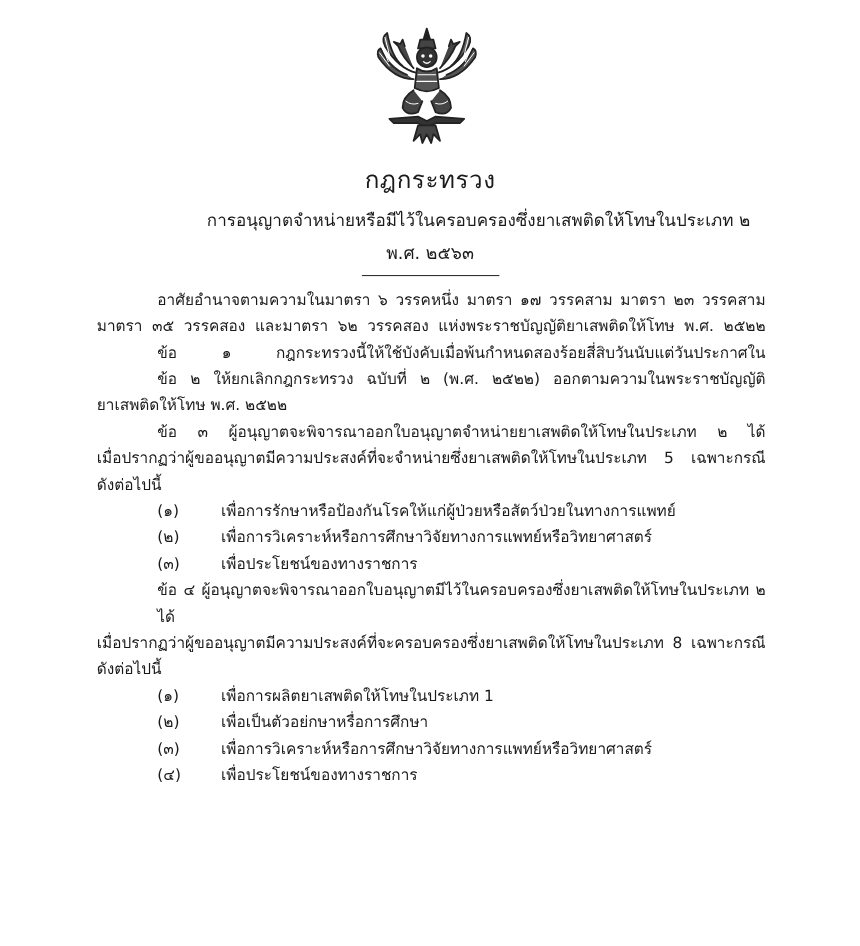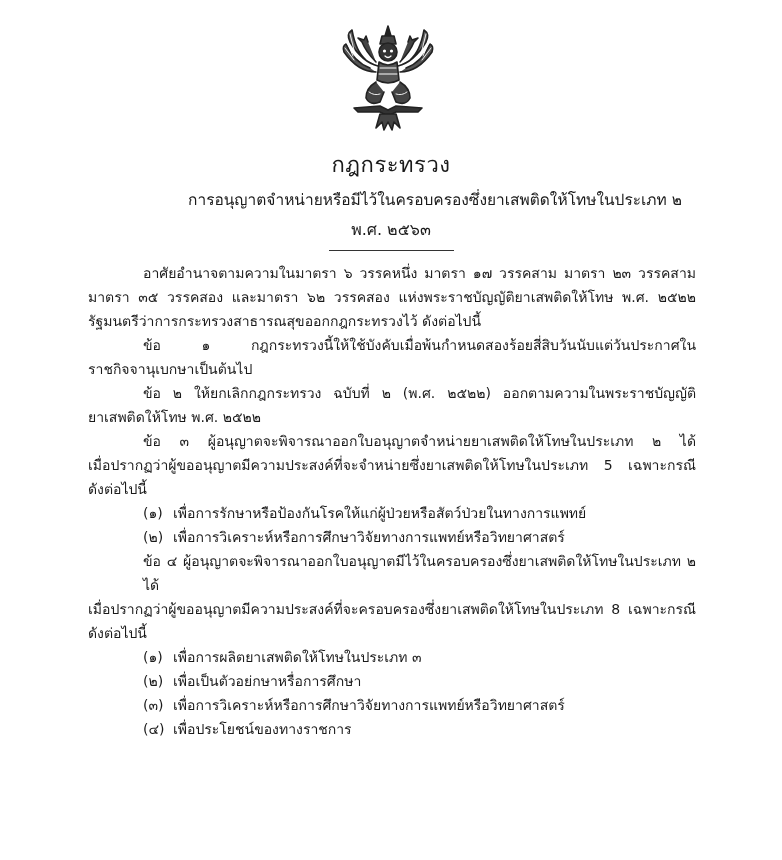--- a/index.html
+++ b/index.html
@@ -95,20 +95,21 @@
     display: block;
     padding-left: 55px;
     white-space: nowrap;
   }
   .item .num {
     display: inline-block;
     width: 30px;
   }
   .item .txt {
     display: inline;
+    margin-left: 28px;
   }
 </style>
 </head>
 <body>
 
 <div class="page">
 
   <svg class="emblem" viewBox="0 0 104 112" xmlns="http://www.w3.org/2000/svg">
     <g fill="none" stroke="#222" stroke-width="1.6" stroke-linejoin="round" stroke-linecap="round">
 
@@ -147,46 +148,45 @@
   <div class="title">กฎกระทรวง</div>
   <div class="subtitle">การอนุญาตจำหน่ายหรือมีไว้ในครอบครองซึ่งยาเสพติดให้โทษในประเภท ๒</div>
   <div class="year">พ.ศ. ๒๕๖๓</div>
   <div class="rule"></div>
 
   <div class="body">
 
     <div class="para">
       <span class="line indent justify">อาศัยอำนาจตามความในมาตรา ๖ วรรคหนึ่ง มาตรา ๑๗ วรรคสาม มาตรา ๒๓ วรรคสาม</span>
       <span class="line justify">มาตรา ๓๕ วรรคสอง และมาตรา ๖๒ วรรคสอง แห่งพระราชบัญญัติยาเสพติดให้โทษ พ.ศ. ๒๕๒๒</span>
-      <span class="line">รัฐมนตรีว่าการกระทรวงสาธารณสุขออกกฎกระทรวงไว้  ดังต่อไปนี้</span>
     </div>
 
     <div class="para">
       <span class="line indent justify">ข้อ  ๑ กฎกระทรวงนี้ให้ใช้บังคับเมื่อพ้นกำหนดสองร้อยสี่สิบวันนับแต่วันประกาศใน</span>
-      <span class="line">ราชกิจจานุเบกษาเป็นต้นไป</span>
     </div>
 
     <div class="para">
       <span class="line indent justify">ข้อ  ๒ ให้ยกเลิกกฎกระทรวง ฉบับที่ ๒ (พ.ศ. ๒๕๒๒) ออกตามความในพระราชบัญญัติ</span>
       <span class="line">ยาเสพติดให้โทษ พ.ศ. ๒๕๒๒</span>
     </div>
 
     <div class="para">
       <span class="line indent justify">ข้อ  ๓  ผู้อนุญาตจะพิจารณาออกใบอนุญาตจำหน่ายยาเสพติดให้โทษในประเภท  ๒ ได้</span>
       <span class="line justify">เมื่อปรากฏว่าผู้ขออนุญาตมีความประสงค์ที่จะจำหน่ายซึ่งยาเสพติดให้โทษในประเภท  5 เฉพาะกรณี</span>
       <span class="line">ดังต่อไปนี้</span>
       <span class="item"><span class="num">(๑)</span><span class="txt">เพื่อการรักษาหรือป้องกันโรคให้แก่ผู้ป่วยหรือสัตว์ป่วยในทางการแพทย์</span></span>
       <span class="item"><span class="num">(๒)</span><span class="txt">เพื่อการวิเคราะห์หรือการศึกษาวิจัยทางการแพทย์หรือวิทยาศาสตร์</span></span>
+      <span class="item"><span class="num">(๓)</span><span class="txt">เพื่อประโยชน์ของทางราชการ</span></span>
     </div>
 
     <div class="para">
       <span class="line indent justify">ข้อ  ๔  ผู้อนุญาตจะพิจารณาออกใบอนุญาตมีไว้ในครอบครองซึ่งยาเสพติดให้โทษในประเภท ๒ ได้</span>
       <span class="line justify">เมื่อปรากฏว่าผู้ขออนุญาตมีความประสงค์ที่จะครอบครองซึ่งยาเสพติดให้โทษในประเภท  8 เฉพาะกรณี</span>
       <span class="line">ดังต่อไปนี้</span>
-      <span class="item"><span class="num">(๑)</span><span class="txt">เพื่อการผลิตยาเสพติดให้โทษในประเภท  ๓</span></span>
+      <span class="item"><span class="num">(๑)</span><span class="txt">เพื่อการผลิตยาเสพติดให้โทษในประเภท  1</span></span>
       <span class="item"><span class="num">(๒)</span><span class="txt">เพื่อเป็นตัวอย่กษาหรื่อการศึกษา</span></span>
       <span class="item"><span class="num">(๓)</span><span class="txt">เพื่อการวิเคราะห์หรือการศึกษาวิจัยทางการแพทย์หรือวิทยาศาสตร์</span></span>
       <span class="item"><span class="num">(๔)</span><span class="txt">เพื่อประโยชน์ของทางราชการ</span></span>
 
     </div>
 
   </div>
 </div>
 
 </body></html>

